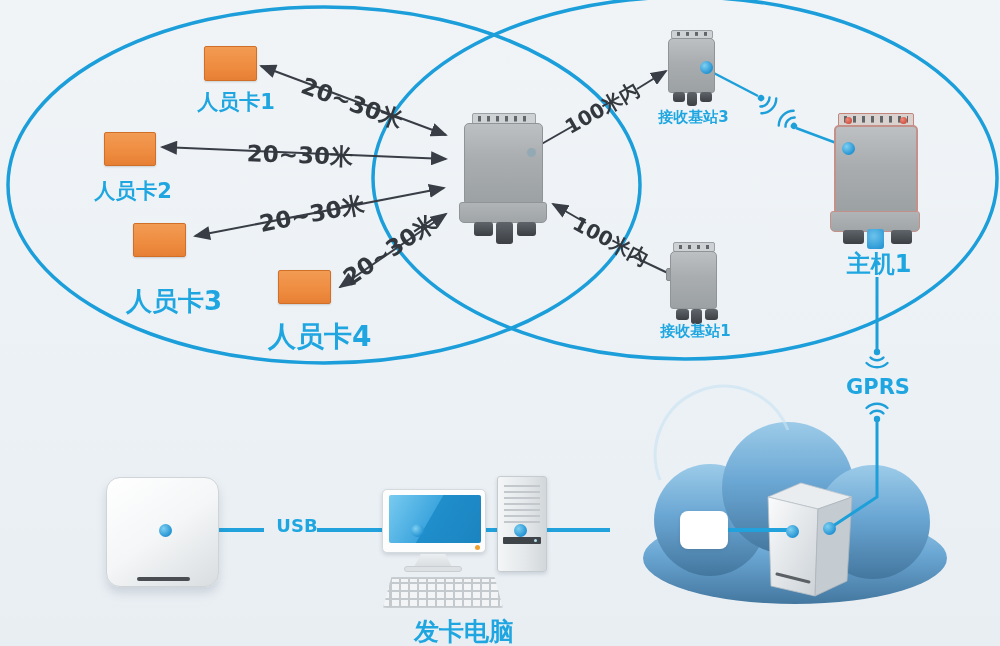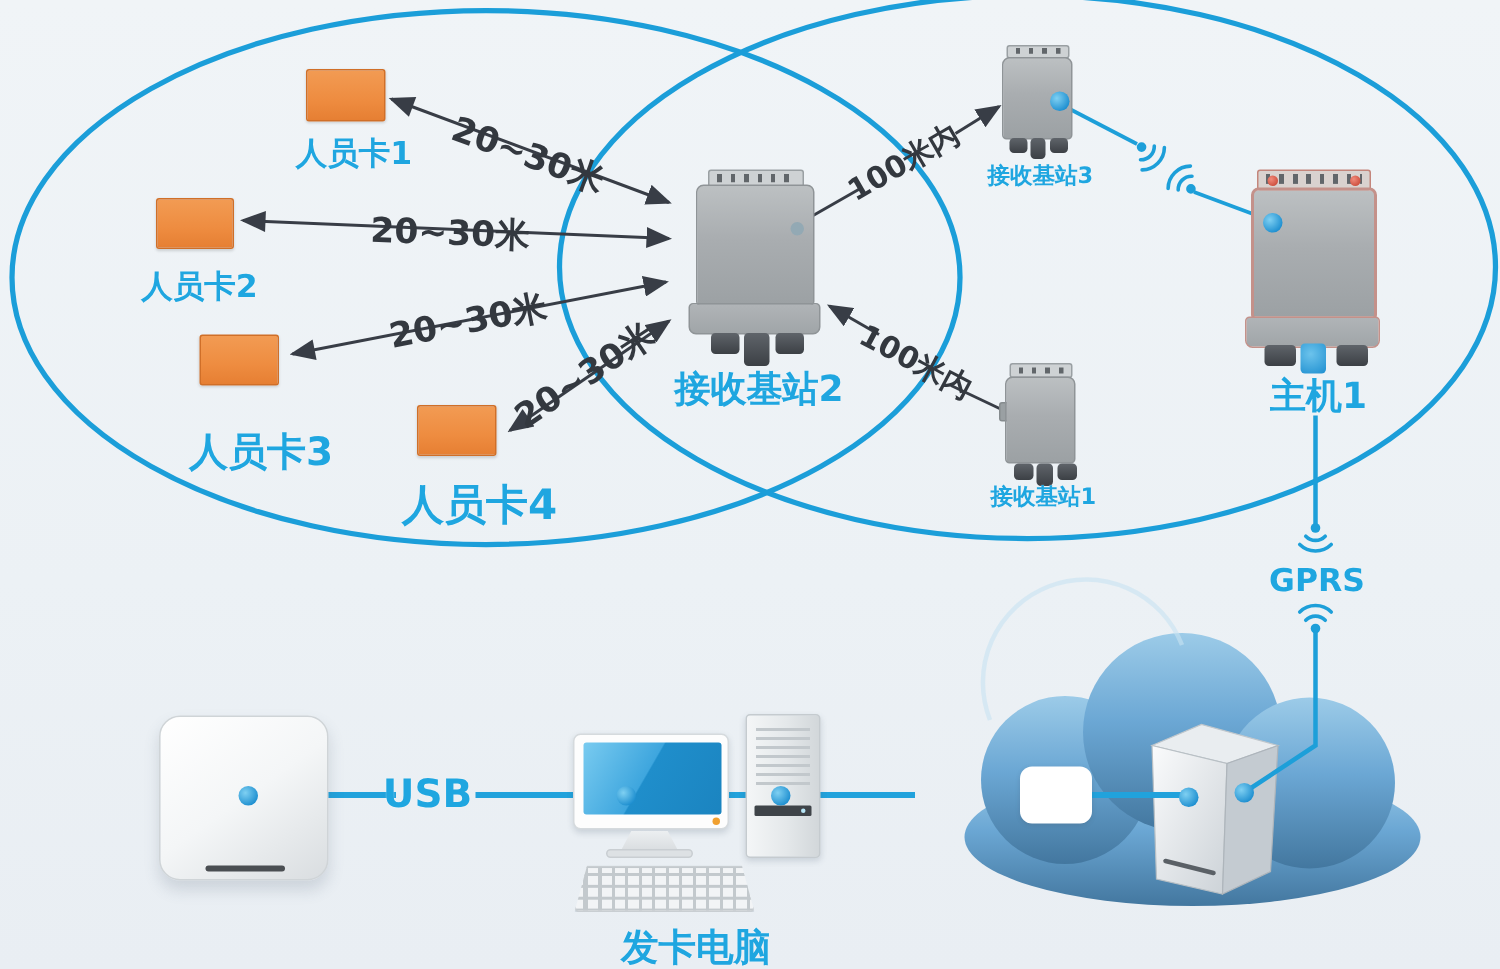--- a/index.html
+++ b/index.html
@@ -168,21 +168,20 @@
   <div class="dist" style="left:553px;top:228px;width:115px;font-size:20px;transform:rotate(28deg)">100米内</div>
 
   <div class="abs station" style="left:458px;top:111px;width:92px;height:136px">
     <div class="st-cap" style="left:14px;top:2px;width:64px;height:12px"></div>
     <div class="st-body" style="left:6px;top:12px;width:79px;height:81px"></div>
     <div class="st-flange" style="left:1px;top:91px;width:88px;height:21px"></div>
     <div class="knob" style="left:16px;top:111px;width:19px;height:14px"></div>
     <div class="knob" style="left:38px;top:111px;width:17px;height:22px"></div>
     <div class="knob" style="left:59px;top:111px;width:19px;height:14px"></div>
   </div>
-  <div class="lbl" style="left:447px;top:243px;width:118px;font-size:24px">接收基站2</div>
 
   <div class="abs station" style="left:666px;top:30px;width:52px;height:78px">
     <div class="st-cap" style="left:5px;top:0;width:42px;height:9px"></div>
     <div class="st-body" style="left:2px;top:8px;width:47px;height:55px"></div>
     <div class="knob" style="left:7px;top:62px;width:12px;height:10px"></div>
     <div class="knob" style="left:21px;top:62px;width:10px;height:14px"></div>
     <div class="knob" style="left:34px;top:62px;width:12px;height:10px"></div>
   </div>
   <div class="lbl" style="left:646px;top:108px;width:95px;font-size:15px">接收基站3</div>
 
@@ -223,21 +222,21 @@
   <div class="abs standbase" style="left:404px;top:566px;width:58px;height:6px"></div>
   <div class="abs keyboard" style="left:383px;top:577px;width:120px;height:31px"></div>
   <div class="abs tower" style="left:497px;top:476px;width:50px;height:96px">
     <div class="vents" style="left:6px;top:8px;width:36px;height:42px"></div>
     <div class="tstripe" style="left:5px;top:60px;width:38px;height:7px">
         <i></i>
       </div>
   </div>
   <div class="lbl" style="left:412px;top:615px;width:104px;font-size:25px">发卡电脑</div>
 
-  <div class="lbl" style="left:254px;top:515px;width:62px;font-size:26px">USB</div>
+  <div class="lbl" style="left:266px;top:515px;width:62px;font-size:18px">USB</div>
   <div class="pill" style="left:680px;top:511px;width:48px;height:38px"></div>
 
   <div class="cdot" style="left:158.5px;top:523.5px"></div>
   <div class="cdot" style="left:410.5px;top:523.5px"></div>
   <div class="cdot" style="left:513.5px;top:523.5px"></div>
   <div class="cdot" style="left:785.5px;top:524.5px"></div>
   <div class="cdot" style="left:822.5px;top:521.5px"></div>
   <div class="cdot" style="left:841.5px;top:141.5px"></div>
   <div class="cdot" style="left:699.5px;top:60.5px"></div>
   <div class="cdot-gray" style="left:526.5px;top:147.5px"></div>

